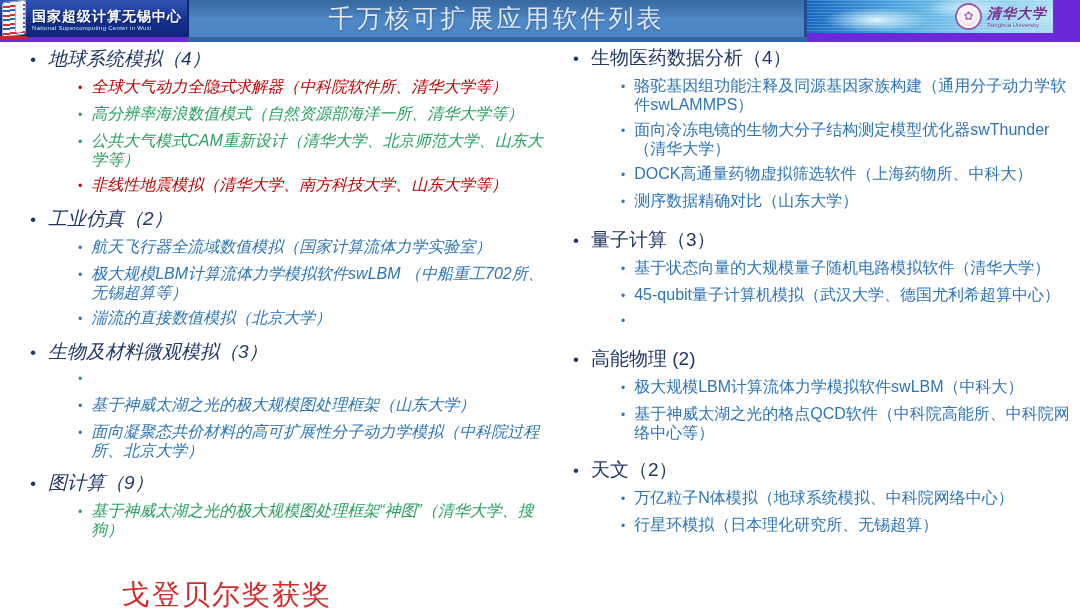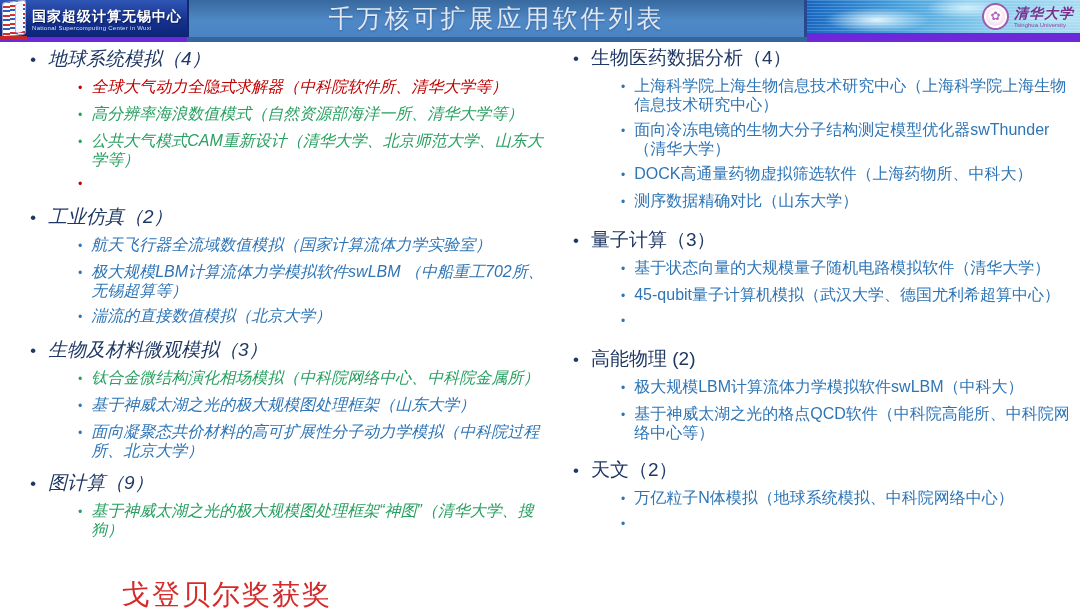--- a/index.html
+++ b/index.html
@@ -24,21 +24,21 @@
   .logo-en { color:#d7e4fa; font-size:6px; margin-top:2px; letter-spacing:.3px; }
 
   .band { position:absolute; left:187px; top:0; width:620px; height:37px;
           background:linear-gradient(180deg,#38699f 0%,#4f88c6 55%,#4b84c4 100%);
           border-left:2px solid #11286e; border-right:3px solid #27488f;
           display:flex; align-items:center; justify-content:center; }
   .band .ttl { color:#dfe8f3; font-size:25px; letter-spacing:3px; font-weight:400;
                text-shadow:0 1px 2px rgba(10,30,80,.35); }
   .strip { position:absolute; left:187px; top:37px; width:620px; height:5px; background:#33669f; }
 
-  .map { position:absolute; left:807px; top:0; width:273px; height:33px;
+  .map { position:absolute; left:807px; top:0; width:246px; height:33px;
          background:
            repeating-linear-gradient(180deg, rgba(255,255,255,.18) 0 1px, rgba(255,255,255,0) 1px 3px),
            radial-gradient(ellipse 70px 16px at 70px 20px, #dff5fd 0%, rgba(223,245,253,0) 75%),
            radial-gradient(ellipse 55px 14px at 160px 8px,  #cfeffb 0%, rgba(207,239,251,0) 75%),
            radial-gradient(ellipse 60px 15px at 245px 16px, #bde8f8 0%, rgba(189,232,248,0) 75%),
            linear-gradient(100deg,#1565c0 0%,#4aa3dd 35%,#8fd0ee 70%,#aadcf2 100%);
          display:flex; align-items:center; justify-content:flex-end; padding-right:6px; }
   .tsh { display:flex; align-items:center; gap:5px; }
   .seal { width:27px; height:27px; border-radius:50%; flex:0 0 auto;
           background:radial-gradient(circle at 50% 45%, #ffffff 25%, #f6dff0 55%, #ecc8e3 100%);
@@ -114,20 +114,21 @@
         <div class="item" style="color: rgb(40, 160, 96);">
           <span class="b2">•</span>
           <span class="t">高分辨率海浪数值模式（自然资源部海洋一所、清华大学等）</span>
         </div>
         <div class="item" style="color: rgb(40, 160, 96);">
           <span class="b2">•</span>
           <span class="t">公共大气模式CAM重新设计（清华大学、北京师范大学、山东大学等）</span>
         </div>
         <div class="item" style="color: rgb(192, 0, 0);">
           <span class="b2">•</span>
+          <span class="t">非线性地震模拟（清华大学、南方科技大学、山东大学等）</span>
         </div>
       </section>
       <section class="sec">
         <div class="sec-h" style="color: rgb(31, 56, 100);">
           <span class="b1">•</span>
           <span class="t">工业仿真（2）</span>
         </div>
         <div class="item" style="color: rgb(46, 117, 182);">
           <span class="b2">•</span>
           <span class="t">航天飞行器全流域数值模拟（国家计算流体力学实验室）</span>
@@ -141,21 +142,20 @@
           <span class="t">湍流的直接数值模拟（北京大学）</span>
         </div>
       </section>
       <section class="sec">
         <div class="sec-h" style="color: rgb(31, 56, 100);">
           <span class="b1">•</span>
           <span class="t">生物及材料微观模拟（3）</span>
         </div>
         <div class="item" style="color: rgb(40, 160, 96);">
           <span class="b2">•</span>
-          <span class="t">钛合金微结构演化相场模拟（中科院网络中心、中科院金属所）</span>
         </div>
         <div class="item" style="color: rgb(46, 117, 182);">
           <span class="b2">•</span>
           <span class="t">基于神威太湖之光的极大规模图处理框架（山东大学）</span>
         </div>
         <div class="item" style="color: rgb(46, 117, 182);">
           <span class="b2">•</span>
           <span class="t">面向凝聚态共价材料的高可扩展性分子动力学模拟（中科院过程所、北京大学）</span>
         </div>
       </section>
@@ -171,21 +171,21 @@
       </section>
     </div>
   <div class="col col-right">
       <section class="sec">
         <div class="sec-h" style="color: rgb(31, 56, 100);">
           <span class="b1">•</span>
           <span class="t">生物医药数据分析（4）</span>
         </div>
         <div class="item" style="color: rgb(46, 117, 182);">
           <span class="b2">•</span>
-          <span class="t">上海科学院上海生物信息技术研究中心（上海科学院上海生物信息技术研究中心）</span>
+          <span class="t">骆驼基因组功能注释及同源基因家族构建（通用分子动力学软件swLAMMPS）</span>
         </div>
         <div class="item" style="color: rgb(46, 117, 182);">
           <span class="b2">•</span>
           <span class="t">面向冷冻电镜的生物大分子结构测定模型优化器swThunder（清华大学）</span>
         </div>
         <div class="item" style="color: rgb(46, 117, 182);">
           <span class="b2">•</span>
           <span class="t">DOCK高通量药物虚拟筛选软件（上海药物所、中科大）</span>
         </div>
         <div class="item" style="color: rgb(46, 117, 182);">
@@ -228,20 +228,21 @@
         <div class="sec-h" style="color: rgb(31, 56, 100);">
           <span class="b1">•</span>
           <span class="t">天文（2）</span>
         </div>
         <div class="item" style="color: rgb(46, 117, 182);">
           <span class="b2">•</span>
           <span class="t">万亿粒子N体模拟（地球系统模拟、中科院网络中心）</span>
         </div>
         <div class="item" style="color: rgb(46, 117, 182);">
           <span class="b2">•</span>
+          <span class="t">行星环模拟（日本理化研究所、无锡超算）</span>
         </div>
       </section>
     </div>
 
   <div class="legend">
     <span style="color: rgb(212, 42, 42);">戈登贝尔奖获奖</span>
   </div>
 
 </div>
 

